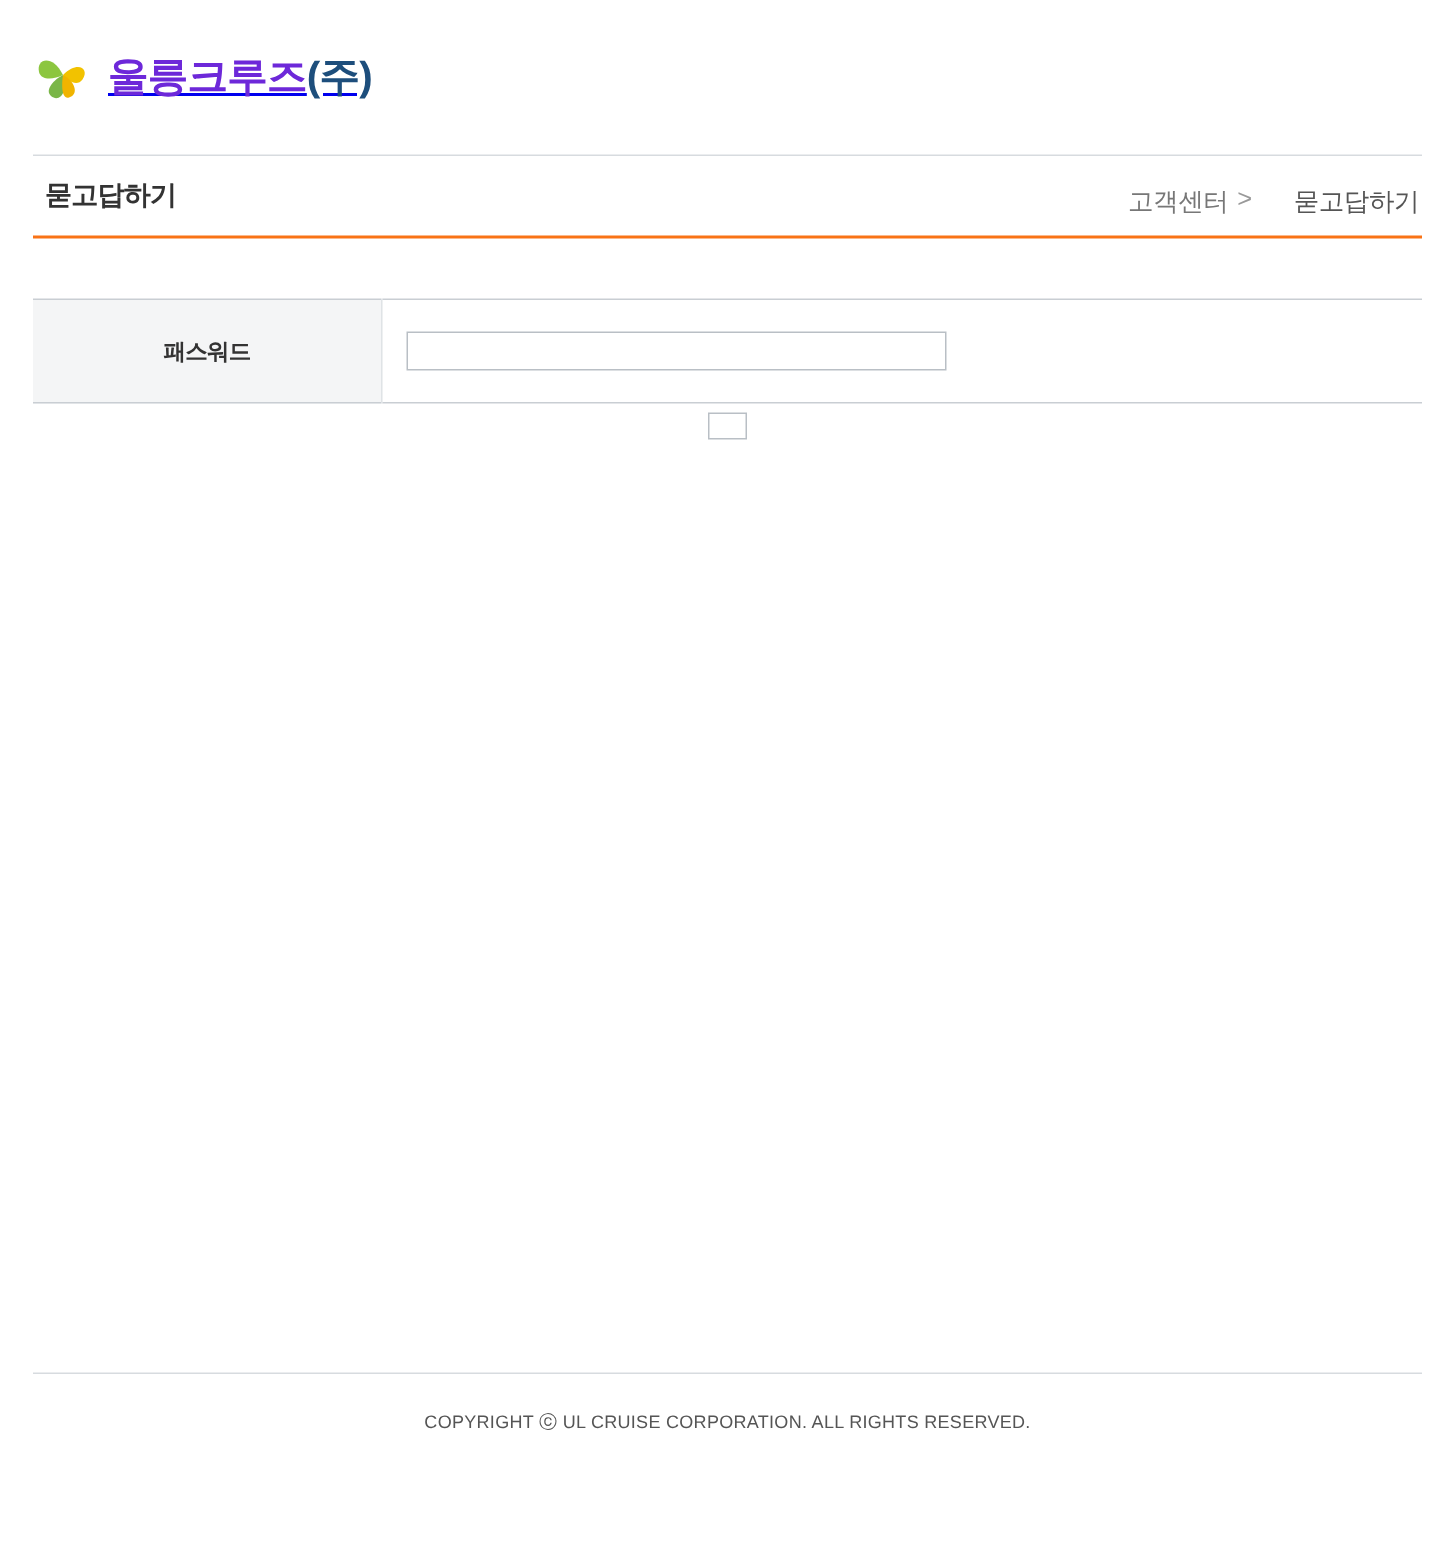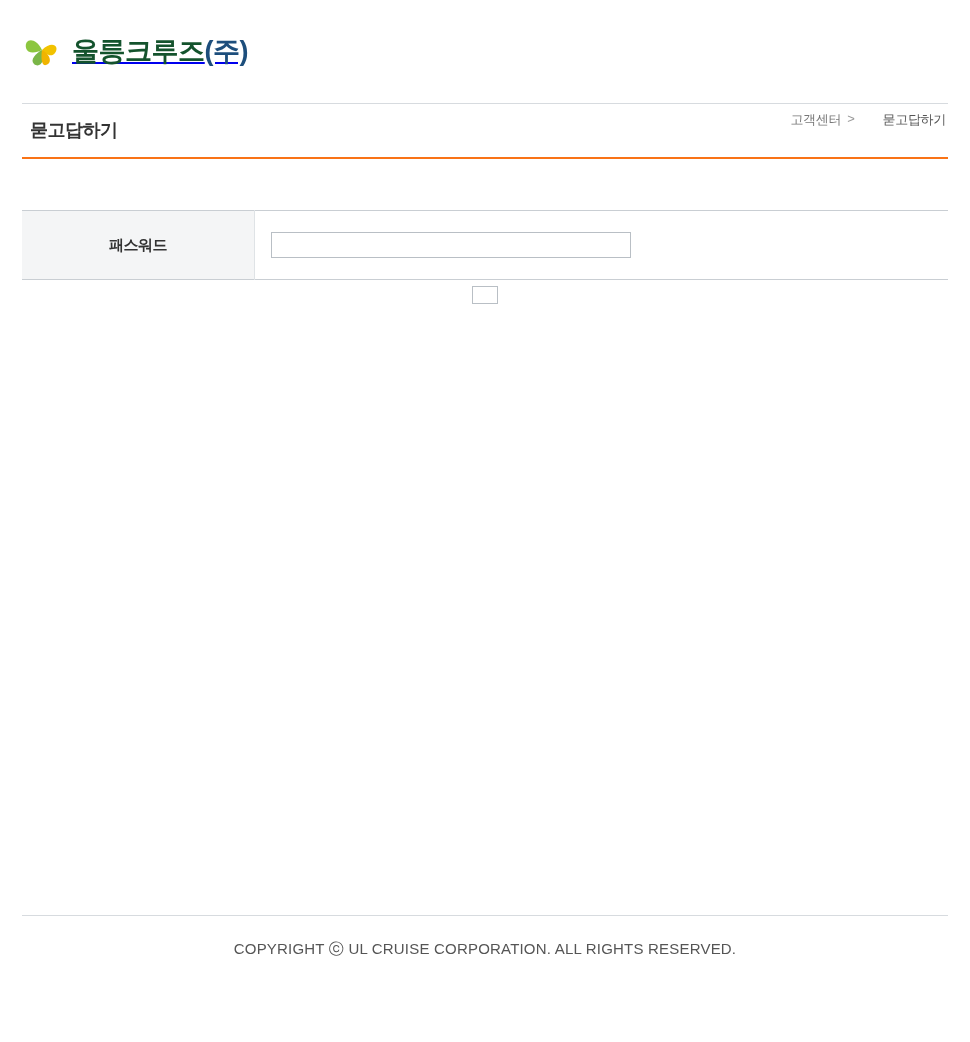--- a/index.html
+++ b/index.html
@@ -39,21 +39,21 @@
     height: 42px;
     position: relative;
     flex: none;
   }
   .logo-text {
     font-size: 27px;
     font-weight: bold;
     letter-spacing: -0.5px;
     white-space: nowrap;
   }
-  .logo-text .part-blue { color: #14532d; }
+  .logo-text .part-blue { color: #6d28d9; }
   .logo-text .part-dark { color: #1d4e7c; }
 
   
   .titlebar {
     position: relative;
     margin: 0 22px;
     height: 53px;
     border-top: 1px solid #d7dbdf;
     border-bottom: 2px solid #f97316;
     background: #ffffff;
@@ -64,38 +64,38 @@
     top: 14px;
     margin: 0;
     font-size: 18px;
     font-weight: bold;
     color: #333333;
     letter-spacing: -0.5px;
   }
   .breadcrumb {
     position: absolute;
     right: 2px;
-    top: 7px;
-    font-size: 13px;
+    top: 19px;
+    font-size: 17px;
     color: #777777;
     letter-spacing: -0.3px;
     display: flex;
     align-items: flex-start;
     gap: 6px;
   }
   .breadcrumb .bc-sep { color: #999999; }
   .breadcrumb .bc-current {
     color: #555555;
     margin-left: 22px;
   }
 
   
   .content {
     margin: 0 22px;
-    padding-top: 51px;
+    padding-top: 40px;
   }
 
   .form-table {
     width: 926px;
     border-collapse: collapse;
     border-top: 1px solid #c9ced3;
     border-bottom: 1px solid #c9ced3;
     table-layout: fixed;
   }
   .form-table th {
@@ -150,21 +150,21 @@
     position: absolute;
     left: 22px;
     right: 22px;
     top: 915px;
     border-top: 1px solid #d7dbdf;
     text-align: center;
   }
   .copyright {
     margin: 0;
     padding-top: 24px;
-    font-size: 15px;
+    font-size: 12px;
     color: #555555;
     letter-spacing: 0.2px;
   }
 </style>
 </head>
 <body>
 
 <div class="page">
 
   <div class="header">

